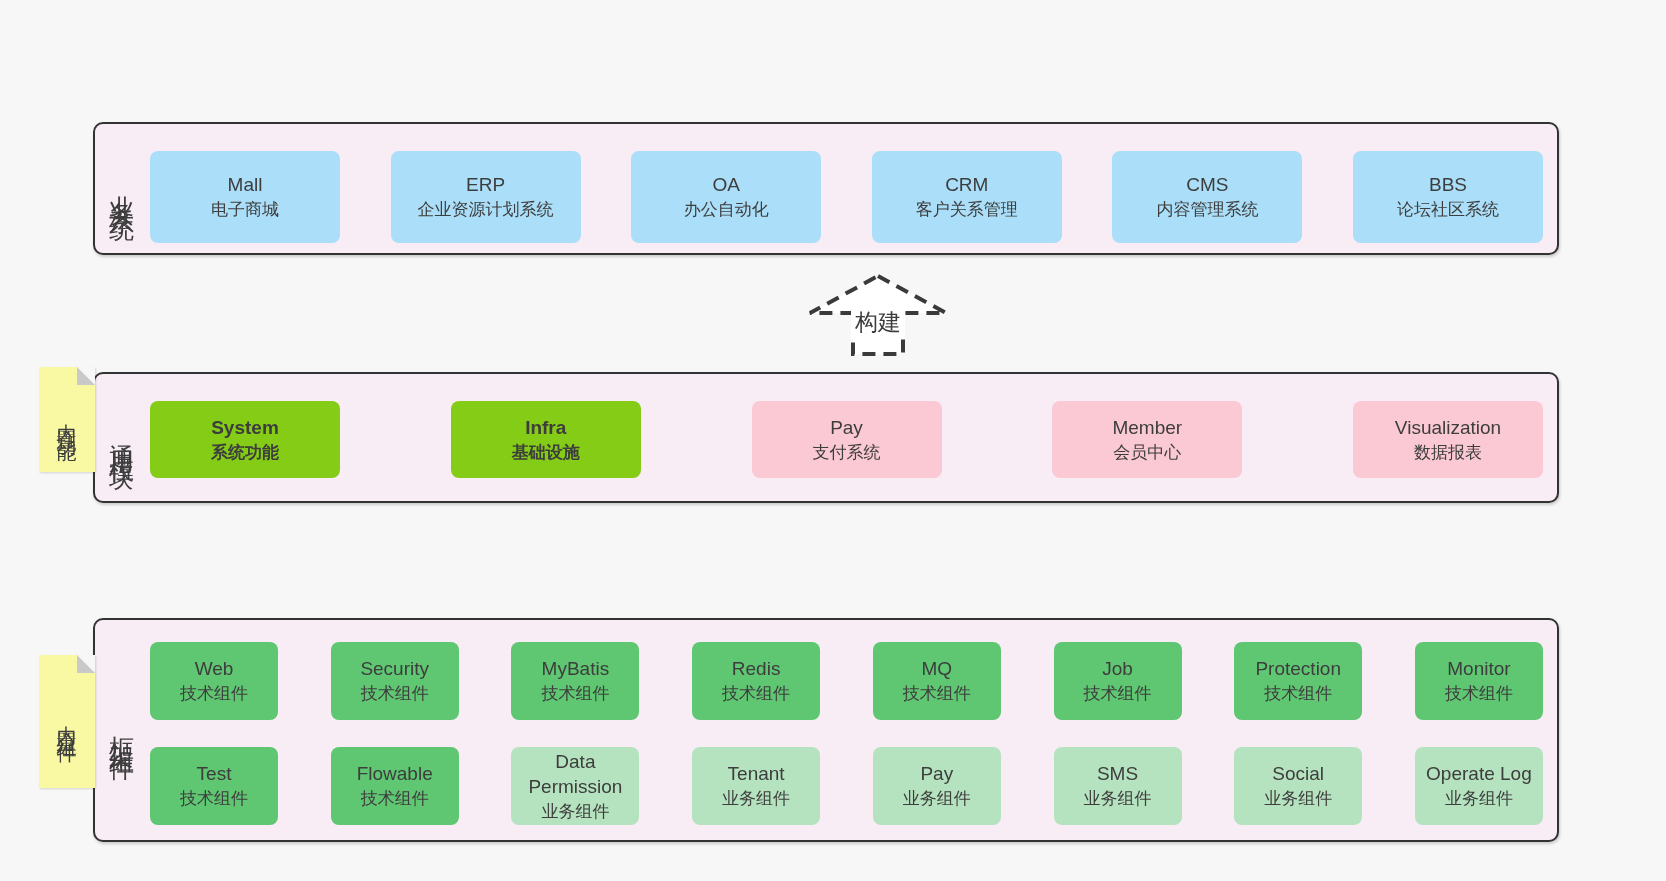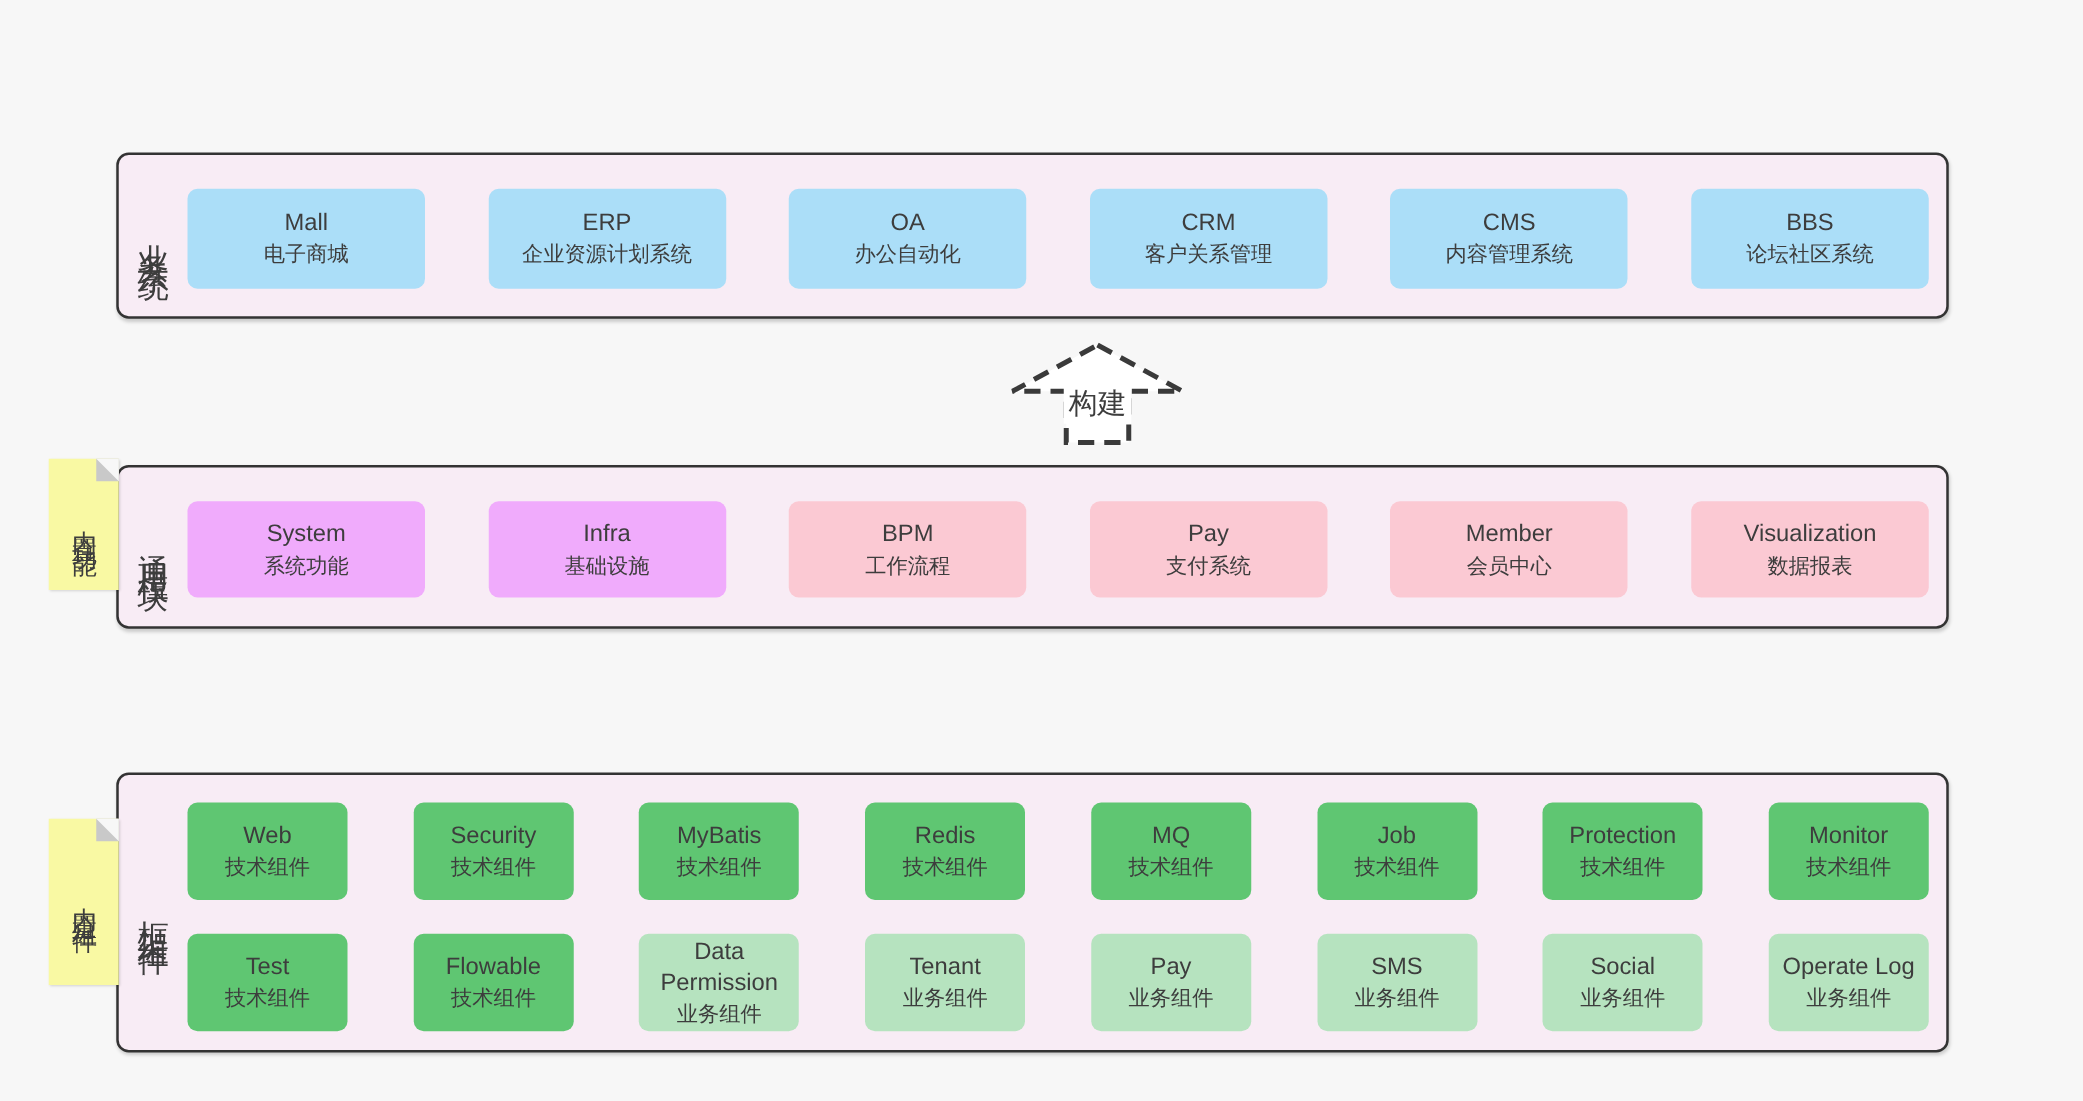--- a/index.html
+++ b/index.html
@@ -30,27 +30,27 @@
   .row-b{top:27px;}
   .row-m{top:27px;}
   .row-c1{top:22px;}
   .row-c2{top:127px;}
   
   .box{
     border-radius:8px;display:flex;flex-direction:column;
     align-items:center;justify-content:center;text-align:center;
     box-sizing:border-box;padding:2px 6px;
   }
-  .box-wide{width:190px;height:80px;}
+  .box-wide{width:190px;height:92px;}
   .box-mid{width:190px;height:77px;}
   .box-sm{width:128px;height:78px;}
   .box-name{font-size:19px;line-height:25px;}
   .box-desc{font-size:17px;line-height:25px;}
   .blue{background:#abdef8;}
-  .red{background:#f0abfc;}
+  .red{background:#84cc16;font-weight:bold;}
   .pink{background:#fbc9d3;}
   .green{background:#5fc672;}
   .lgreen{background:#b6e3bf;}
   
   .sticky{
     position:absolute;left:39px;width:56px;background:#f9f9a3;z-index:3;
     display:flex;align-items:center;justify-content:center;
     box-shadow:1px 1px 2px rgba(0,0,0,.15);
   }
   .sticky::before{
@@ -133,24 +133,20 @@
     <div class="row row-m">
       <div class="box box-mid red">
         <div class="box-name">System</div>
         <div class="box-desc">系统功能</div>
       </div>
       <div class="box box-mid red">
         <div class="box-name">Infra</div>
         <div class="box-desc">基础设施</div>
       </div>
       <div class="box box-mid pink">
-        <div class="box-name">BPM</div>
-        <div class="box-desc">工作流程</div>
-      </div>
-      <div class="box box-mid pink">
         <div class="box-name">Pay</div>
         <div class="box-desc">支付系统</div>
       </div>
       <div class="box box-mid pink">
         <div class="box-name">Member</div>
         <div class="box-desc">会员中心</div>
       </div>
       <div class="box box-mid pink">
         <div class="box-name">Visualization</div>
         <div class="box-desc">数据报表</div>

